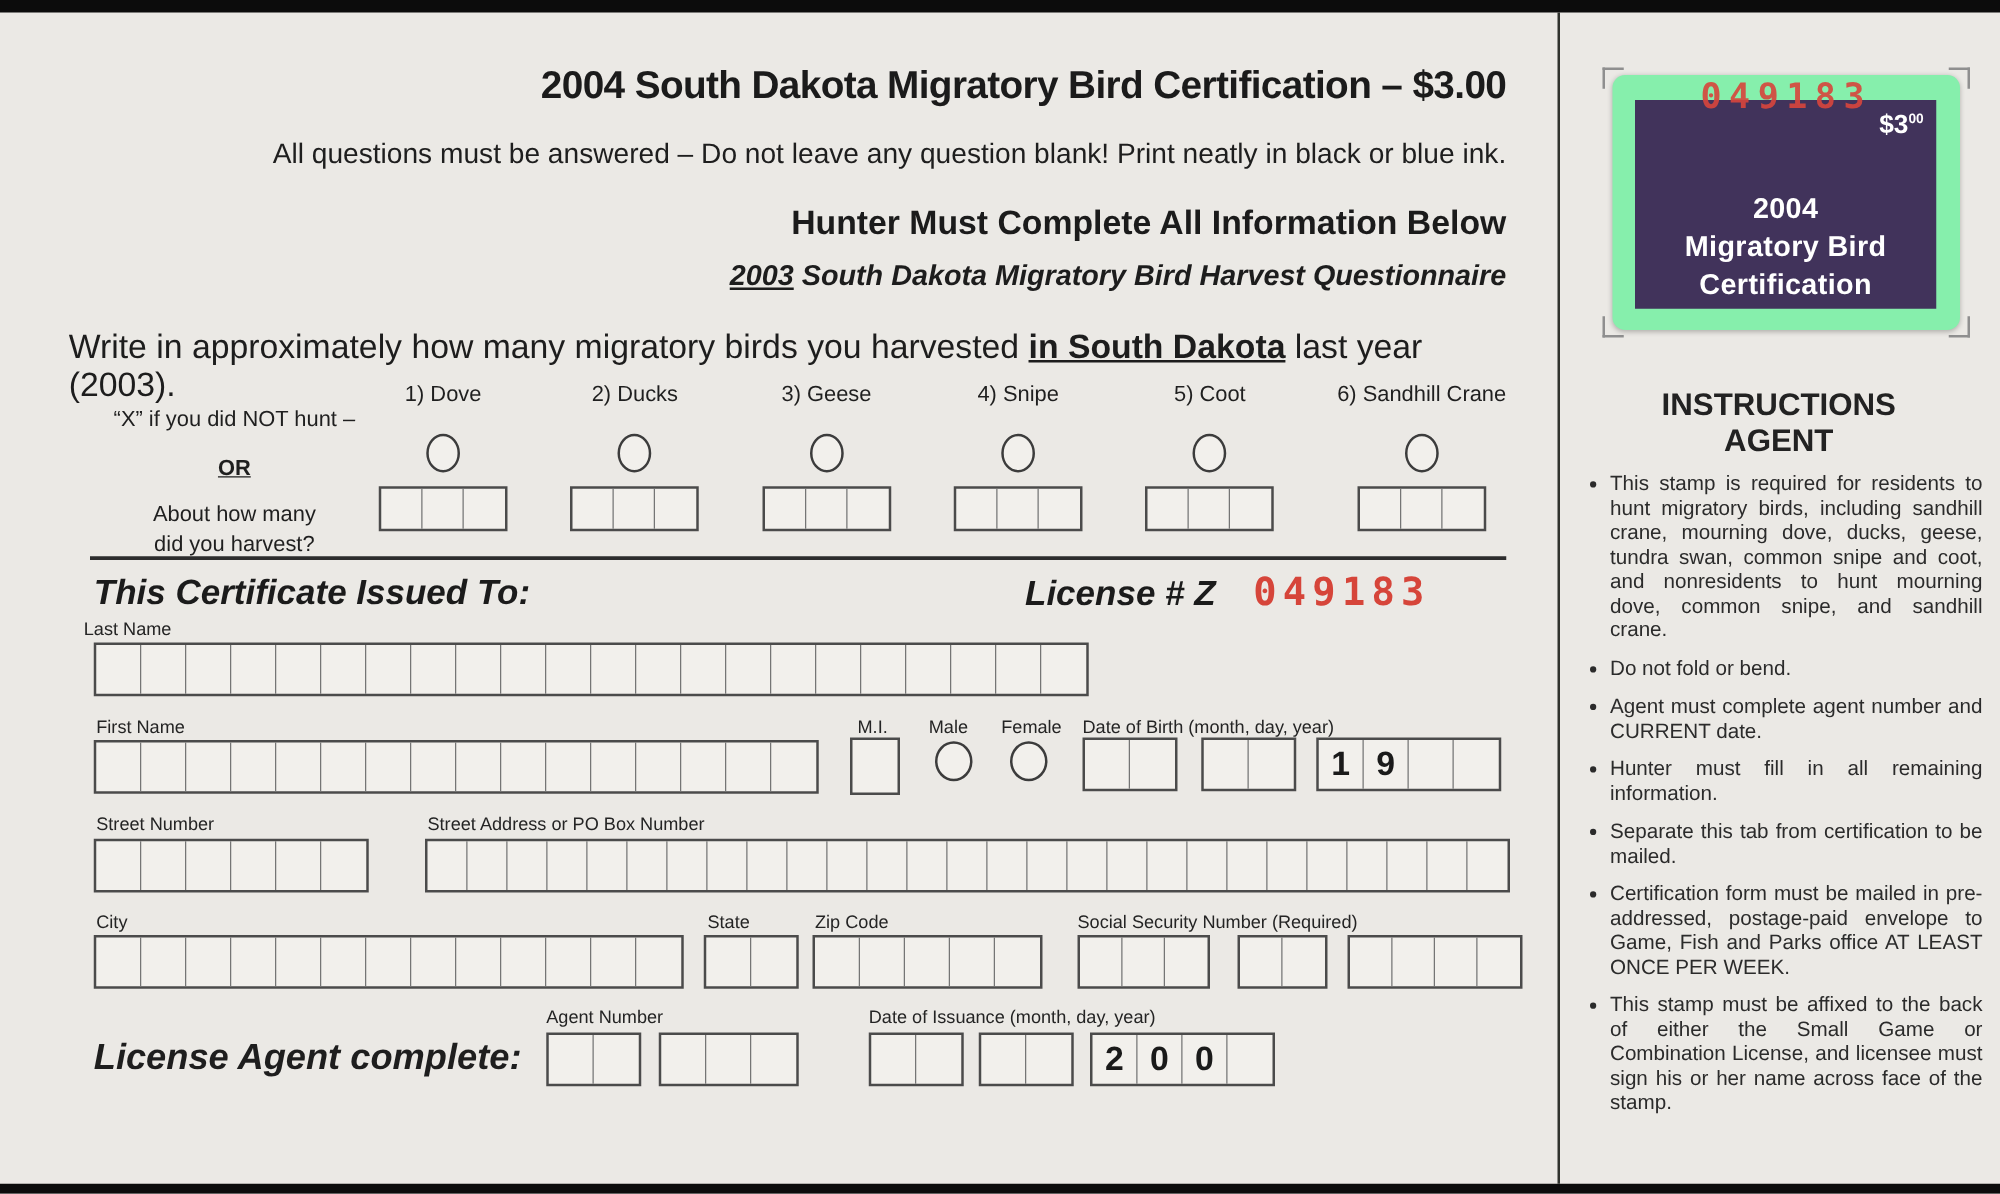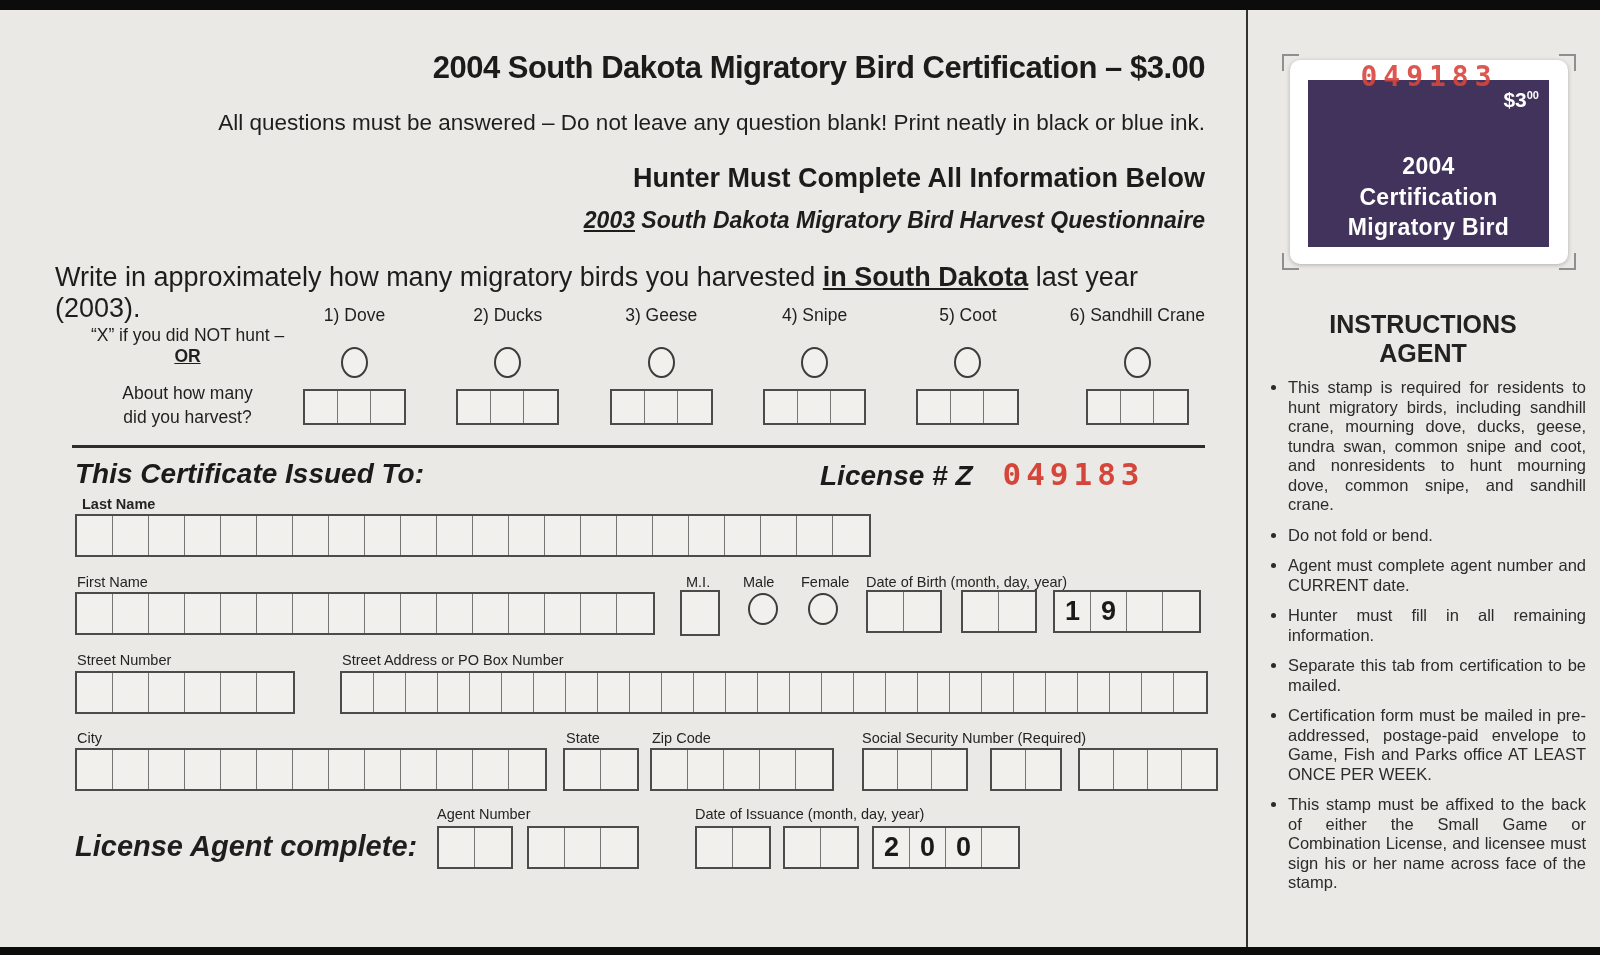--- a/index.html
+++ b/index.html
@@ -19,21 +19,21 @@
   .title{font-size:31px;font-weight:bold;color:#1b1b1b;letter-spacing:-0.5px;margin-bottom:24px;}
   .instructions{font-size:22.5px;color:#1e1e1e;margin-bottom:27px;}
   .subtitle{font-size:27px;font-weight:bold;color:#1b1b1b;margin-bottom:13px;}
   .quest-title{font-size:23px;font-weight:bold;font-style:italic;color:#1d1d1d;}
   .quest-title .yr{text-decoration:underline;}
   .prompt{position:absolute;left:55px;top:262px;width:1150px;text-align:left;font-size:27px;color:#1d1d1d;}
   .prompt .bu{font-weight:bold;text-decoration:underline;}
 
   
   .harvest-left{position:absolute;left:70px;top:325px;width:235px;text-align:center;font-size:17.5px;color:#1f1f1f;}
-  .harvest-left .l1{margin-bottom:0;}
+  .harvest-left .l1{margin-bottom:18px;}
   .harvest-left .or{font-weight:bold;text-decoration:underline;margin-bottom:16px;}
   .harvest-left .l3{margin-bottom:3px;}
   .bird-row{position:absolute;left:303px;top:305px;width:902px;display:flex;justify-content:space-between;}
   .bird-col{display:flex;flex-direction:column;align-items:center;}
   .bird-label{font-size:17.5px;white-space:nowrap;margin-bottom:21px;color:#1f1f1f;}
   .bird-circle{width:27px;height:31px;border:2px solid #3c3c3c;border-radius:50%;margin-bottom:11px;background:#f2f0ec;}
   .box{display:flex;height:36px;border:2px solid #4b4b4b;background:#f2f0ec;}
   .box .cell{width:33px;height:100%;border-right:1px solid #757575;}
   .box .cell:last-child{border-right:none;}
 
@@ -58,21 +58,21 @@
 
   .agent-line{position:absolute;left:75px;top:830px;font-size:29px;font-style:italic;font-weight:600;color:#1e1e1e;}
 
   
   .stamp-wrap{position:absolute;left:1282px;top:48px;width:294px;height:222px;}
   .mark{position:absolute;width:17px;height:17px;border:0 solid #8f8f8f;}
   .mark.tl{left:0;top:6px;border-left-width:2px;border-top-width:2px;}
   .mark.tr{right:0;top:6px;border-right-width:2px;border-top-width:2px;}
   .mark.bl{left:0;bottom:0;border-left-width:2px;border-bottom-width:2px;}
   .mark.br{right:0;bottom:0;border-right-width:2px;border-bottom-width:2px;}
-  .stamp-card{position:absolute;left:8px;top:12px;right:8px;bottom:6px;background:#ffffff;border-radius:10px;box-shadow:0 1px 4px rgba(0,0,0,.25);}
+  .stamp-card{position:absolute;left:8px;top:12px;right:8px;bottom:6px;background:#86efac;border-radius:10px;box-shadow:0 1px 4px rgba(0,0,0,.25);}
   .stamp-purple{position:absolute;left:18px;top:20px;right:19px;bottom:17px;background:#41335b;}
   .stamp-serial{position:absolute;top:0px;left:0;right:0;text-align:center;font-family:"DejaVu Sans Mono", monospace;font-size:28px;font-weight:bold;color:#d8453c;letter-spacing:6px;opacity:.9;}
   .stamp-price{position:absolute;top:8px;right:10px;color:#ffffff;font-weight:bold;font-size:21px;}
   .stamp-price sup{font-size:11px;vertical-align:super;}
   .stamp-lines{position:absolute;top:26px;left:0;right:0;text-align:center;color:#ffffff;font-weight:bold;font-size:23px;line-height:30.5px;letter-spacing:0.3px;margin-top:45px;}
 
   
   .agent-heading{position:absolute;left:1262px;top:310px;width:322px;text-align:center;font-size:25px;font-weight:bold;line-height:29px;color:#222;}
   .bullets{position:absolute;left:1268px;top:378px;width:318px;}
   .bullets ul{margin:0;padding-left:20px;list-style:disc;}
@@ -159,21 +159,21 @@
   </div>
 
   <div class="divider"></div>
 
   <div class="issued-heading">This Certificate Issued To:</div>
   <div class="license-line">
     <span class="license-label">License # Z</span>
     <span class="license-number">049183</span>
   </div>
 
-  <div class="field-label" style="left:82px;top:496px;font-weight:bold;">Last Name</div>
+  <div class="field-label" style="left:67px;top:496px;">Last Name</div>
   <div class="grid" style="left:75px;top:514px;">
       <div class="cell"></div>
       <div class="cell"></div>
       <div class="cell"></div>
       <div class="cell"></div>
       <div class="cell"></div>
       <div class="cell"></div>
       <div class="cell"></div>
       <div class="cell"></div>
       <div class="cell"></div>
@@ -364,22 +364,22 @@
   <div class="stamp-wrap">
     <div class="mark tl"></div>
     <div class="mark tr"></div>
     <div class="mark bl"></div>
     <div class="mark br"></div>
     <div class="stamp-card">
       <div class="stamp-purple">
         <div class="stamp-price"><span>$3</span><sup>00</sup></div>
         <div class="stamp-lines">
           <div>2004</div>
+          <div>Migratory Bird</div>
           <div>Certification</div>
-          <div>Migratory Bird</div>
         </div>
       </div>
       <div class="stamp-serial">049183</div>
     </div>
   </div>
 
   <div class="agent-heading">
     <div>INSTRUCTIONS</div>
     <div>AGENT</div>
   </div>

